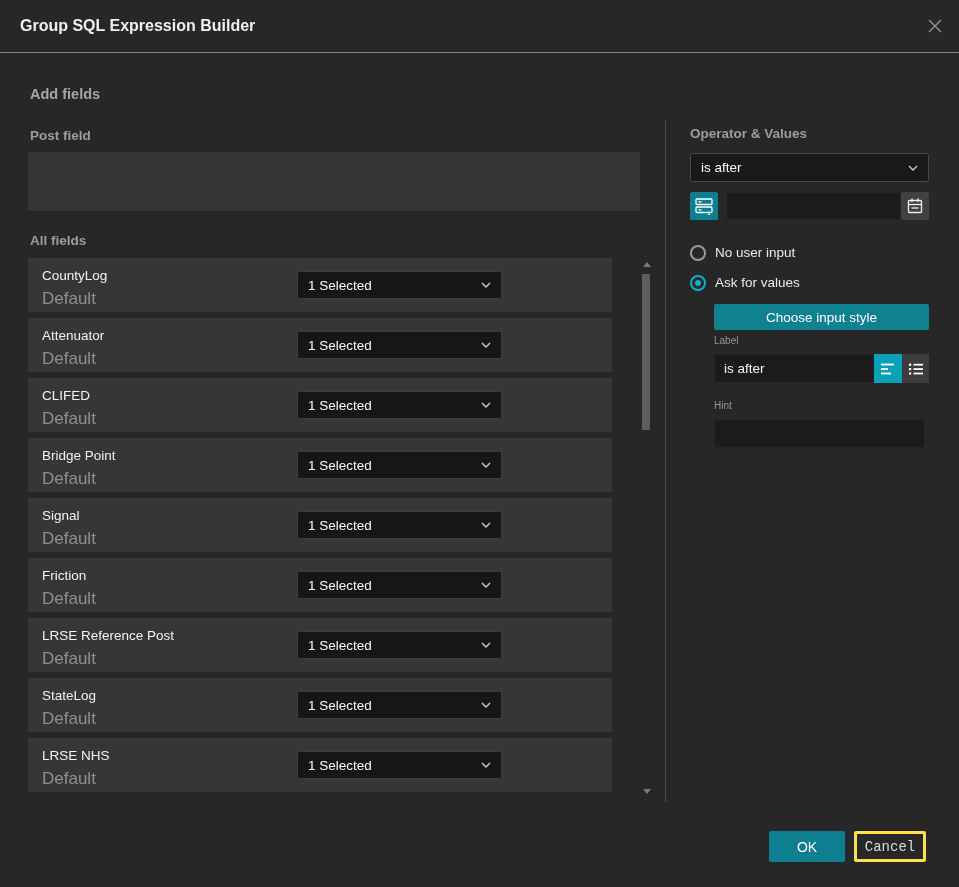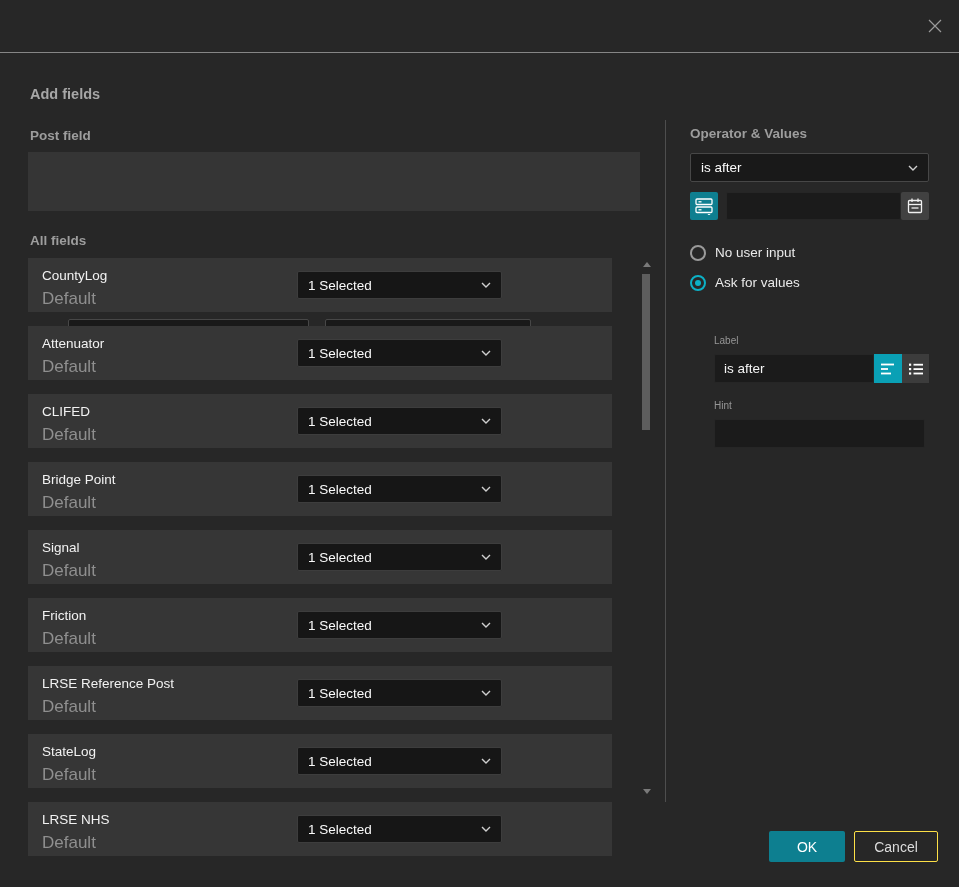--- a/index.html
+++ b/index.html
@@ -38,21 +38,21 @@
   }
 
   
   .main-field-box { position:absolute; left:28px; top:152px; width:612px; height:59px; background:#353535; }
   .mf-select-1 { left:40px; top:167px; width:241px; }
   .mf-select-2 { left:297px; top:167px; width:206px; }
   .mf-select-2 .cal { margin-right:9px; display:flex; }
 
   
   .fields-list { position:absolute; left:28px; top:258px; width:584px;
-                 display:flex; flex-direction:column; gap:14px; }
+                 display:flex; flex-direction:column; gap:6px; }
   .field-row { position:relative; height:54px; background:#363636; flex:0 0 auto; }
   .field-row .fname { position:absolute; left:14px; top:10px; font-size:13.5px; color:#f2f2f2; }
   .field-row .fsub  { position:absolute; left:14px; top:31px; font-size:17px; color:#8f8f8f; }
   .field-row .select { left:269px; top:13px; width:205px; height:28px; background:#161616; border-color:#3d3d3d; }
 
   
   .scrollbar { position:absolute; left:641px; top:258px; width:12px; height:542px; }
   .sb-arrow { position:absolute; left:2px; width:0; height:0; border-left:4px solid transparent;
               border-right:4px solid transparent; cursor:pointer; }
   .sb-up   { top:4px;  border-bottom:5px solid #7a7a7a; }
@@ -86,30 +86,31 @@
   .hint-label  { left:714px; top:400px; }
   .label-input { left:714px; top:354px; width:160px; }
   .align-btn { left:874px; top:354px; width:28px; height:29px; background:#0aa0b5; border-radius:0; }
   .list-btn  { left:902px; top:354px; width:27px; height:29px; background:#3c3c3c; border-radius:0; }
   .hint-input { left:714px; top:419px; width:211px; }
 
   
   .ok-btn { position:absolute; left:769px; top:831px; width:76px; height:31px;
             background:#0d7f90; color:#fff; border:none; border-radius:2px;
             font-size:14px; font-family:"Liberation Sans", sans-serif; cursor:pointer; }
-  .cancel-btn { position:absolute; left:854px; top:831px; width:84px; height:31px;
-            background:transparent; color:#dcdcdc; border:1px solid #fde047; border-radius:2px;
-            font-size:14px; font-family:Liberation Sans, sans-serif; cursor:pointer; }
+  .cancel-btn { position:absolute; left:854px; top:831px; width:72px; height:31px;
+            background:transparent; color:#dcdcdc; border:3px solid #fde047; border-radius:2px;
+            font-size:14px; font-family:Liberation Mono, monospace; cursor:pointer; }
 </style>
 </head>
 <body>
 
 <div class="dialog">
 
   <div class="titlebar">
+    <div class="title">Group SQL Expression Builder</div>
     <div class="close-btn">
       <svg width="20" height="20" viewBox="0 0 20 20">
         <path d="M4 4 L16 16 M16 4 L4 16" stroke="#9a9a9a" stroke-width="1.2" fill="none"></path>
       </svg>
     </div>
   </div>
   <div class="header-divider"></div>
 
   <div class="section-label add-fields">Add fields</div>
   <div class="section-label main-field-label">Post field</div>
@@ -281,20 +282,21 @@
 
   <div class="radio-row radio-1">
     <span class="radio-circle"></span>
     <span class="radio-label">No user input</span>
   </div>
   <div class="radio-row radio-2">
     <span class="radio-circle selected"></span>
     <span class="radio-label">Ask for values</span>
   </div>
 
+  <button class="choose-btn">Choose input style</button>
 
   <div class="mini-label label-label">Label</div>
   <input class="text-input label-input" value="is after" style="">
   <button class="icon-btn align-btn">
     <svg width="16" height="14" viewBox="0 0 16 14">
       <line x1="1" y1="2.5" x2="14" y2="2.5" stroke="#fff" stroke-width="1.8"></line>
       <line x1="1" y1="7" x2="8" y2="7" stroke="#fff" stroke-width="1.8"></line>
       <line x1="1" y1="11.5" x2="11" y2="11.5" stroke="#fff" stroke-width="1.8"></line>
     </svg>
   </button>

